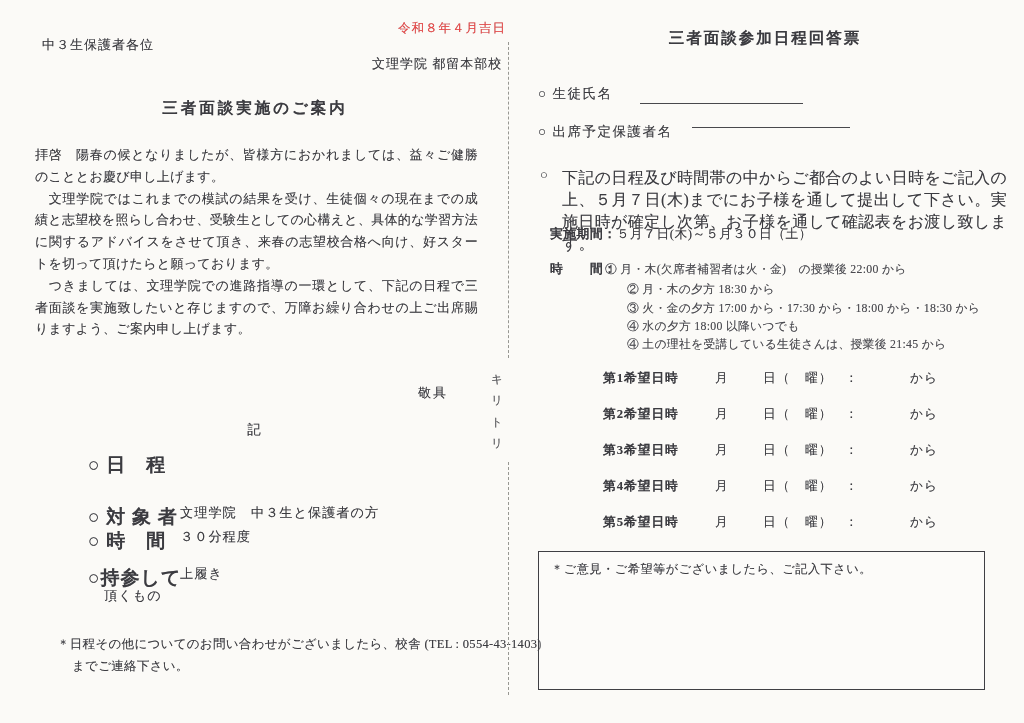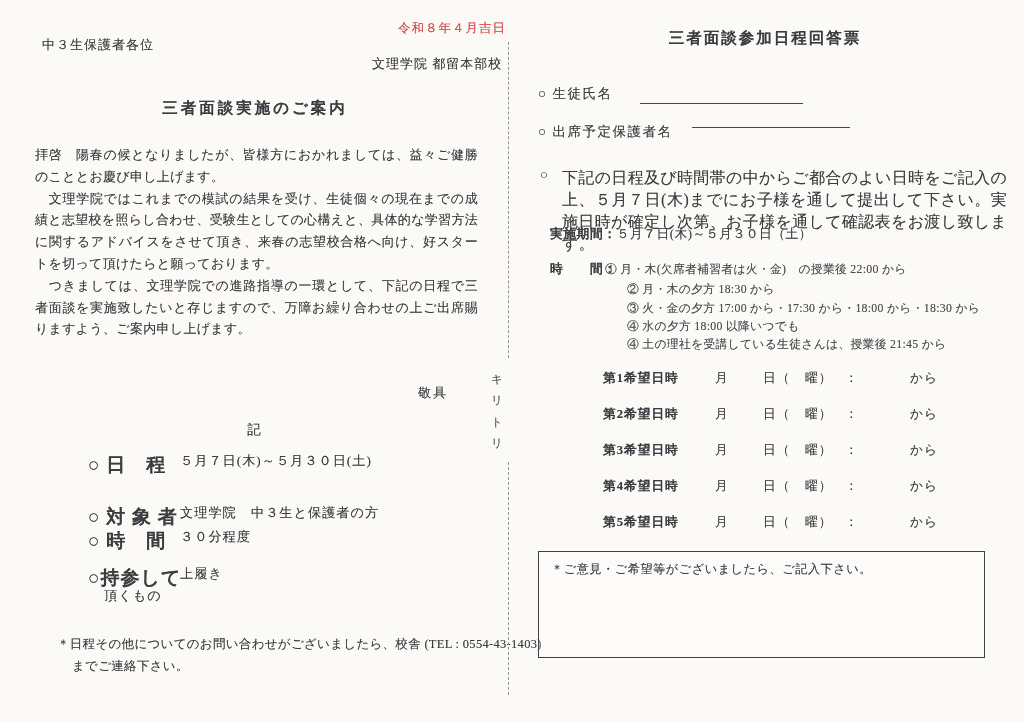--- a/index.html
+++ b/index.html
@@ -44,21 +44,21 @@
   .bold{font-weight:bold;}
   .time-label{left:550px;top:261px;font-size:12.8px;font-weight:bold;letter-spacing:.5px;}
   .time-opt{font-size:11.8px;letter-spacing:.3px;color:#4a4a50;}
   .t0{left:605px;top:262px;} .t1{left:627px;top:282px;} .t2{left:627px;top:301px;}
   .t3{left:627px;top:319px;} .t4{left:627px;top:337px;}
   .wish-row{left:603px;width:420px;height:20px;font-size:12.7px;}
   .w1{top:370px;} .w2{top:406px;} .w3{top:442px;} .w4{top:478px;} .w5{top:514px;}
   .wish-row span{position:absolute;letter-spacing:1px;}
   .wl{left:0;font-weight:600;}
   .wm{left:112px;} .wd{left:160px;} .ww{left:202px;} .wc{left:242px;} .wf{left:307px;}
-  .comment-box{left:538px;top:551px;width:447px;height:107px;border:1.5px solid #3f3f44;box-sizing:border-box;background:rgba(255,255,255,.25);}
+  .comment-box{left:538px;top:551px;width:447px;height:139px;border:1.5px solid #3f3f44;box-sizing:border-box;background:rgba(255,255,255,.25);}
   .comment-label{padding:9px 12px;font-size:12.2px;letter-spacing:.5px;}
 </style>
 </head>
 <body>
 
 <div class="sheet">
 
   <div class="abs recipient">中３生保護者各位</div>
   <div class="abs date">令和８年４月吉日</div>
   <div class="abs sender">文理学院 都留本部校</div>
@@ -67,21 +67,20 @@
   <div class="abs body-block">
     <p>拝啓　陽春の候となりましたが、皆様方におかれましては、益々ご健勝のこととお慶び申し上げます。</p>
     <p>　文理学院ではこれまでの模試の結果を受け、生徒個々の現在までの成績と志望校を照らし合わせ、受験生としての心構えと、具体的な学習方法に関するアドバイスをさせて頂き、来春の志望校合格へ向け、好スタートを切って頂けたらと願っております。</p>
     <p>　つきましては、文理学院での進路指導の一環として、下記の日程で三者面談を実施致したいと存じますので、万障お繰り合わせの上ご出席賜りますよう、ご案内申し上げます。</p>
   </div>
 
   <div class="abs closing">敬具</div>
   <div class="abs record-heading">記</div>
 
   <div class="abs item-label r1">○ 日　程</div>
-  <div class="abs item-value r1">５月７日(木)～５月３０日(土)</div>
   <div class="abs item-label r2">○ 対 象 者</div>
   <div class="abs item-value r2">文理学院　中３生と保護者の方</div>
   <div class="abs item-label r3">○ 時　間</div>
   <div class="abs item-value r3">３０分程度</div>
   <div class="abs item-label r4">○持参して</div>
   <div class="abs item-label2">頂くもの</div>
   <div class="abs item-value r4">上履き</div>
 
   <div class="abs footnote1">＊日程その他についてのお問い合わせがございましたら、校舎 (TEL : 0554-43-1403)</div>
   <div class="abs footnote2">までご連絡下さい。</div>

